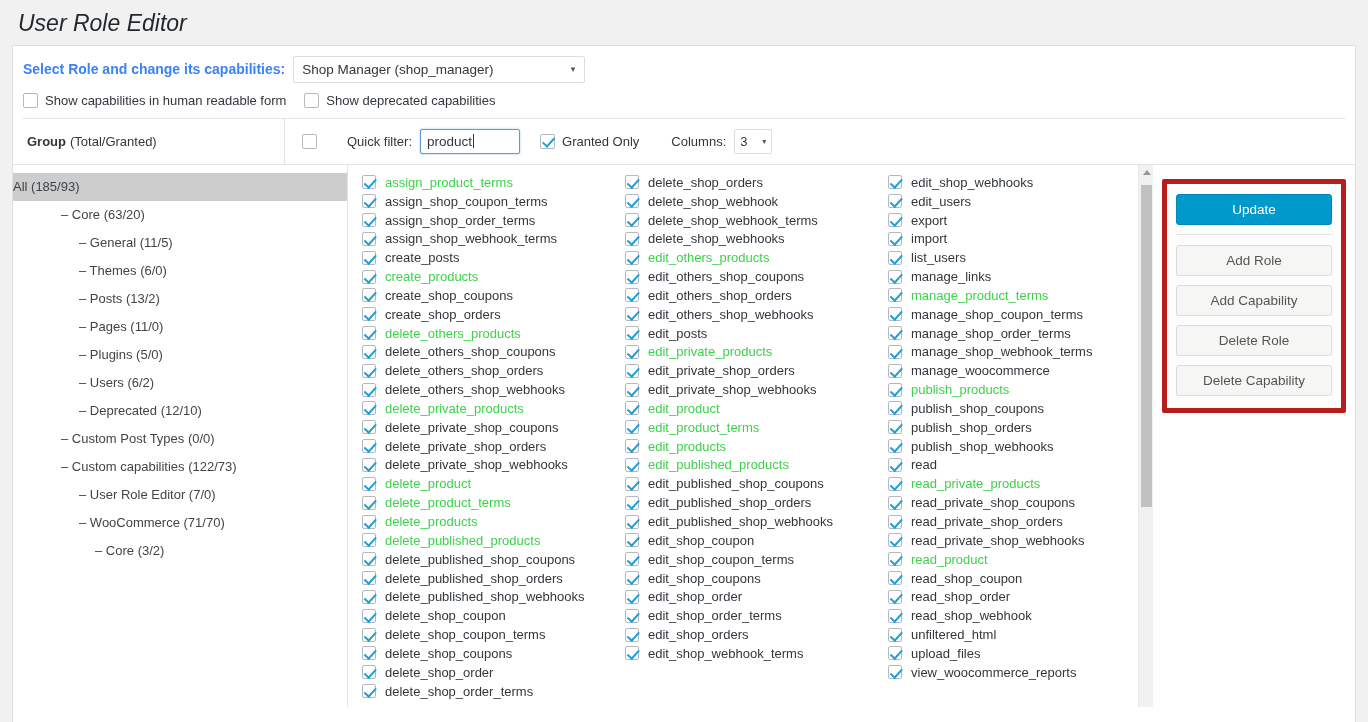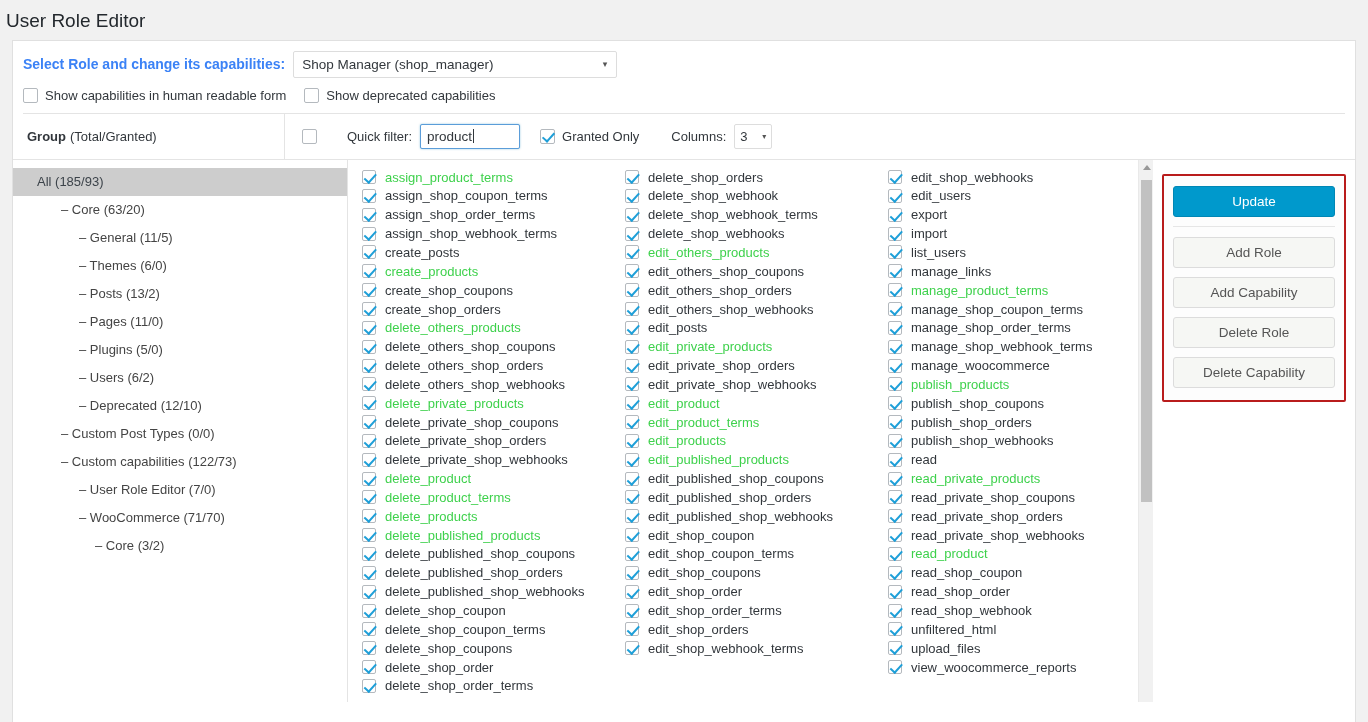--- a/index.html
+++ b/index.html
@@ -7,26 +7,27 @@
     margin: 0; padding: 0;
     width: 1368px; height: 722px;
     overflow: hidden;
     background: #f1f1f1;
     font-family: "Liberation Sans", sans-serif;
     font-size: 13px;
     color: #32373c;
   }
 
   .page-title {
-    font-size: 19px;
+    font-size: 23px;
     font-weight: 400;
     color: #23282d;
-    padding: 9px 0 6px 6px;
+    padding: 9px 0 6px 18px;
     line-height: 1.3;
     margin: 0;
+    font-style: italic;
   }
 
   .ure-panel {
     margin: 0 12px 0 12px;
     background: #fff;
     border: 1px solid #e0e0e0;
     border-bottom: none;
     height: 682px;
     position: relative;
   }
@@ -38,21 +39,21 @@
     padding: 10px 10px 6px 10px;
   }
   .role-label {
     font-weight: bold;
     font-size: 14px;
     color: #3b82f6;
     margin-right: 8px;
     white-space: nowrap;
   }
   .role-select {
-    width: 324px;
+    width: 292px;
     height: 27px;
     border: 1px solid #ddd;
     background: #fff;
     border-radius: 2px;
     display: flex;
     align-items: center;
     padding: 0 8px;
     font-size: 13.5px;
     color: #32373c;
     position: relative;
@@ -180,21 +181,20 @@
     width: 335px;
     border-right: 1px solid #e4e4e4;
     padding-top: 8px;
     overflow: hidden;
     background: #fff;
   }
   .tree-item {
     font-size: 13px;
     color: #444;
     line-height: 28px;
-    padding-left: 24px;
     white-space: nowrap;
   }
   .tree-item.sel {
     background: #cdcdcd;
     color: #3c434a;
     margin-right: 0;
   }
   .tree-item.lvl1 { padding-left: 48px; }
   .tree-item.lvl2 { padding-left: 66px; }
   .tree-item.lvl3 { padding-left: 82px; }
@@ -259,21 +259,21 @@
   }
 
   
   .btn-panel {
     width: 202px;
     flex: 0 0 202px;
     padding: 14px 9px 0 9px;
     background: #fff;
   }
   .btn-box {
-    border: 2px solid #b91c1c;
+    border: 5px solid #b91c1c;
     background: #fdfdfd;
     padding: 10px 9px 12px 9px;
     border-radius: 2px;
   }
   .btn {
     display: flex;
     align-items: center;
     justify-content: center;
     height: 31px;
     border-radius: 3px;

